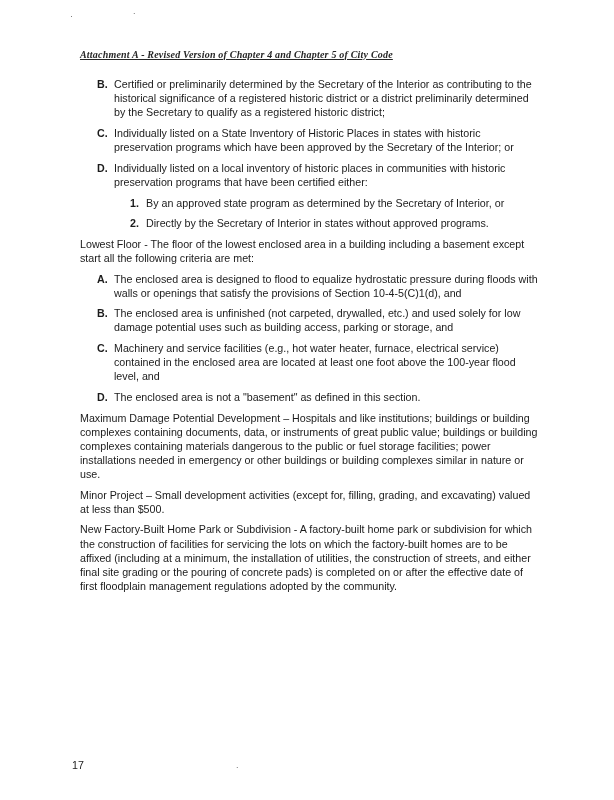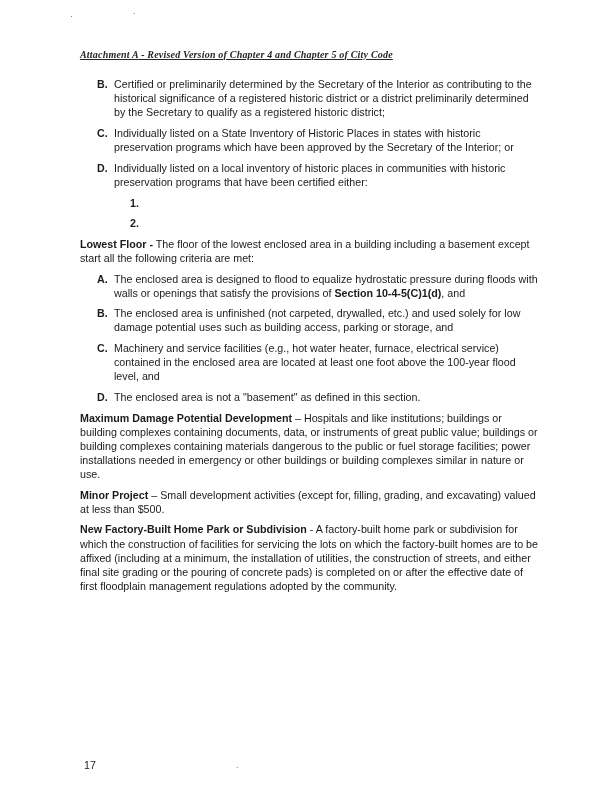--- a/index.html
+++ b/index.html
@@ -26,24 +26,24 @@
     letter-spacing: 0.2px;
     white-space: nowrap;
   }
   .blk { margin: 0 0 6.5px 0; }
   .li { display: flex; }
   .li.l1 { padding-left: 17px; }
   .li.l2 { padding-left: 50px; }
   .lbl { font-weight: 700; flex: 0 0 17px; }
   .l2 .lbl { flex: 0 0 16px; }
   .txt { flex: 1 1 auto; }
-  .b, .lead { font-weight: 700; margin-top: 48px; }
+  .b, .lead { font-weight: 400; margin-top: 48px; }
   .page-number {
     position: absolute;
-    left: 84px;
+    left: 72px;
     bottom: 28px;
     font-size: 10.7px;
     color: #1b1b1b;
   }
   .artifact {
     position: absolute;
     color: #6b6b6b;
     font-size: 9px;
     line-height: 1;
   }
@@ -71,24 +71,26 @@
     <span class="txt">Individually listed on a State Inventory of Historic Places in states with historic preservation programs which have been approved by the Secretary of the Interior; or</span>
   </div>
 
   <div class="blk li l1">
     <span class="lbl">D.</span>
     <span class="txt">Individually listed on a local inventory of historic places in communities with historic preservation programs that have been certified either:</span>
   </div>
 
   <div class="blk li l2">
     <span class="lbl">1.</span>
+    <span class="txt">By an approved state program as determined by the Secretary of Interior, or</span>
   </div>
 
   <div class="blk li l2">
     <span class="lbl">2.</span>
+    <span class="txt">Directly by the Secretary of Interior in states without approved programs.</span>
   </div>
 
   <p class="blk def"><span class="lead">Lowest Floor -</span><span> The floor of the lowest enclosed area in a building including a basement except start all the following criteria are met:</span></p>
 
   <div class="blk li l1">
     <span class="lbl">A.</span>
     <span class="txt"><span>The enclosed area is designed to flood to equalize hydrostatic pressure during floods with walls or openings that satisfy the provisions of </span><span class="b">Section 10-4-5(C)1(d)</span><span>, and</span></span>
   </div>
 
   <div class="blk li l1">

